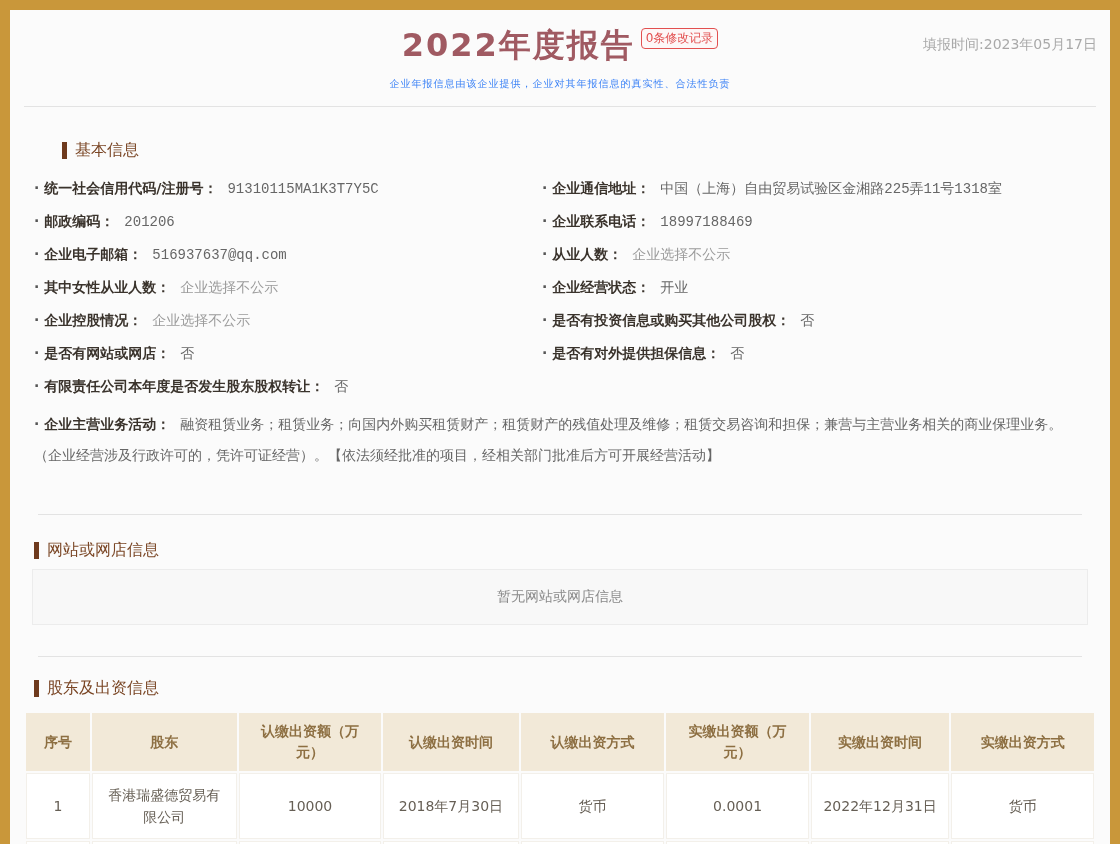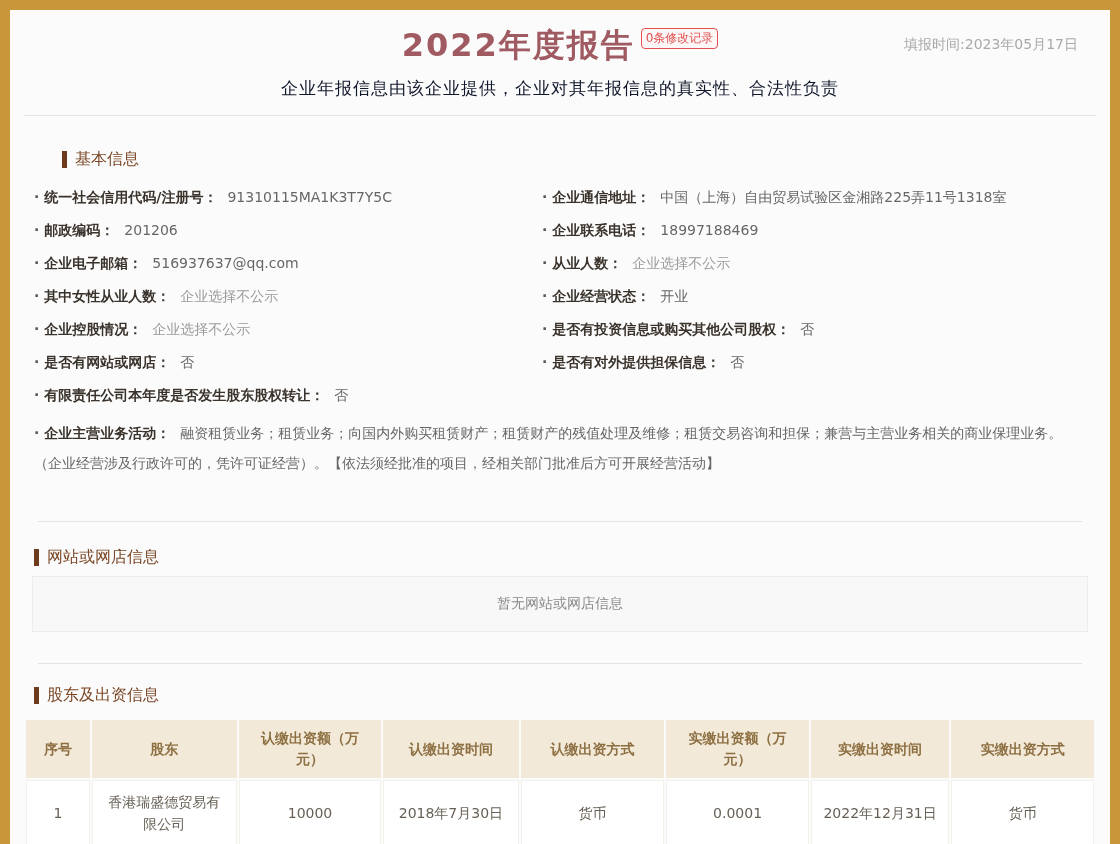--- a/index.html
+++ b/index.html
@@ -17,38 +17,38 @@
   .report-title {
     display: inline-block; font-size: 32px; font-weight: bold;
     color: #a05a62; letter-spacing: 2px;
   }
   .badge {
     display: inline-block; font-size: 12px; color: #e25050;
     border: 1px solid #e25050; border-radius: 4px;
     padding: 1px 4px; margin-left: 6px; vertical-align: 14px;
     background: #fdf7f7; cursor: pointer;
   }
-  .fill-time { position: absolute; top: 26px; right: 32px; font-size: 14px; color: #a9a9a9; }
-  .disclaimer { margin-top: 9px; font-size: 17px; color: #0f172a; letter-spacing: 1px; }
+  .fill-time { position: absolute; top: 26px; right: 13px; font-size: 14px; color: #a9a9a9; }
+  .disclaimer { margin-top: 9px; font-size: 10px; color: #3b82f6; letter-spacing: 1px; }
   .divider { border-top: 1px solid #e3e3e3; margin: 0 14px; }
   .divider.top { margin-top: 15px; }
 
   
   .section-title { display: flex; align-items: center; font-size: 16px; color: #7a4625; }
   .section-marker { width: 5px; height: 17px; background: #6e3a1d; margin-right: 8px; }
   .sec-basic .section-title { margin: 33px 10px 12px; padding-left: 28px; }
   .sec-website .section-title { margin: 25px 10px 8px; }
   .sec-share .section-title { margin: 21px 10px 12px; text-align: center; }
 
   
   .fields { display: grid; grid-template-columns: 508px 1fr; margin: 0 10px; }
   .field { font-size: 14px; padding: 7px 0 8px; white-space: nowrap; overflow: hidden; }
   .field::before { content: "·"; color: #555; margin-right: 5px; font-weight: bold; }
   .field-label { font-weight: bold; color: #3a332c; }
-  .field-value { color: #666; margin-left: 10px; }
+  .field-value { color: #666; margin-left: 10px; font-family: Liberation Mono, monospace; }
   .field-value.muted { color: #9b9b9b; }
   .main-business { font-size: 14px; line-height: 30px; margin: 5px 10px 16px; color: #666; }
   .main-business::before { content: "·"; color: #555; margin-right: 5px; font-weight: bold; }
   .sec-basic { padding-bottom: 27px; }
 
   
   .empty-box {
     margin: 8px 8px 0; background: #f8f8f8; border: 1px solid #ececec;
     text-align: center; color: #8a8a8a; font-size: 14px; padding: 18px 0;
   }

